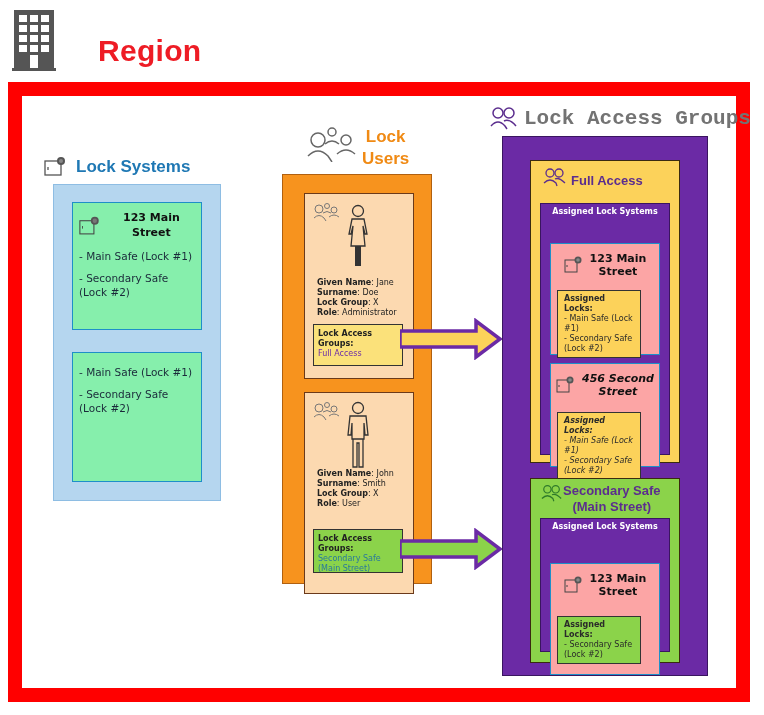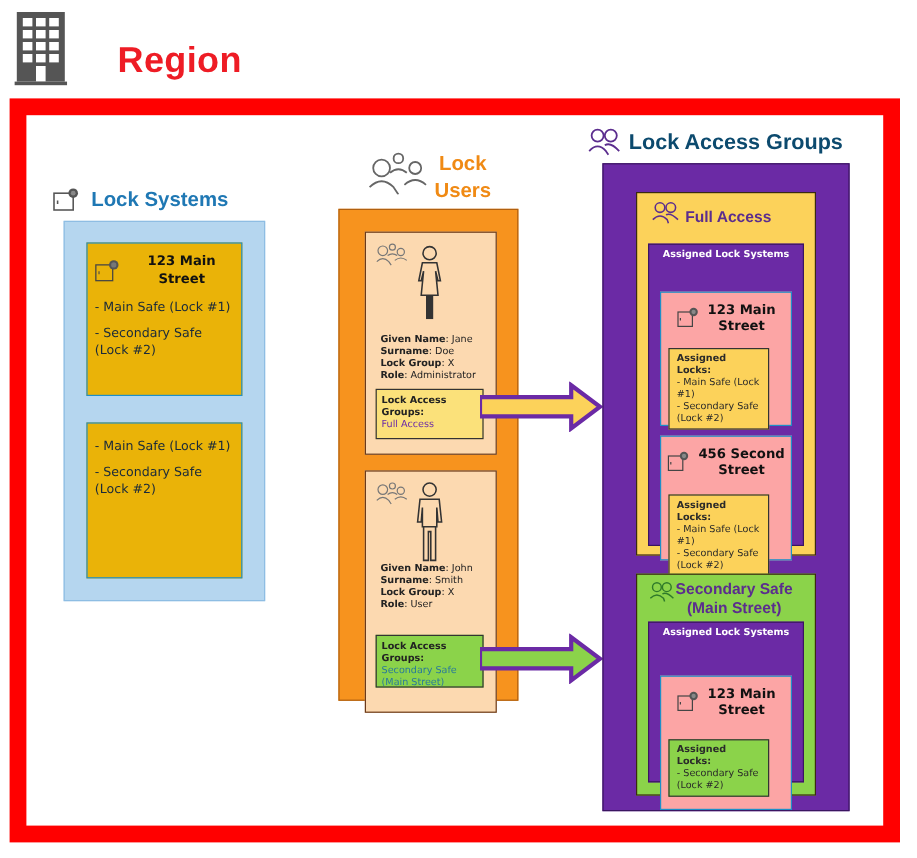--- a/index.html
+++ b/index.html
@@ -10,21 +10,21 @@
   #building-icon { left: 12px; top: 8px; width: 44px; height: 66px; }
   #region-title { left: 98px; top: 34px; font-size: 30px; font-weight: bold; color: #ee1c25; font-family: "Liberation Sans", sans-serif; letter-spacing: 0.3px; }
 
   
   #region-frame { left: 8px; top: 82px; width: 742px; height: 620px; border: 14px solid #ff0000; background: #fff; }
 
   
   #ls-header { left: 44px; top: 156px; display:flex; align-items:center; gap: 8px; }
   #ls-header .t { color: #1f78b4; font-size: 17px; font-weight: bold; font-family: "Liberation Sans", sans-serif; }
   #ls-outer { left: 53px; top: 184px; width: 168px; height: 317px; background: #b5d6ef; border: 1px solid #8ebde3; }
-  .ls-card { position: absolute; left: 72px; width: 130px; background: #eab308; border: 1px solid #1e8fc8; color: #1a2a3a; font-size: 10.5px; padding: 8px 6px; line-height: 1.35; }
+  .ls-card { position: absolute; left: 72px; width: 130px; background: #86efac; border: 1px solid #1e8fc8; color: #1a2a3a; font-size: 10.5px; padding: 8px 6px; line-height: 1.35; }
   .ls-card .name { font-weight: bold; font-size: 11px; text-align: center; color: #111; }
   .ls-card .row { display: flex; align-items: center; gap: 6px; }
   .ls-card .item { margin-top: 8px; }
   #ls-card-1 { top: 202px; height: 128px; }
   #ls-card-2 { top: 352px; height: 130px; }
 
   
   #lu-header { left: 306px; top: 126px; }
   #lu-title { left: 362px; top: 126px; color: #f08a14; font-weight: bold; font-size: 17px; line-height: 22px; text-align: center; font-family: "Liberation Sans", sans-serif; }
   #lu-outer { left: 282px; top: 174px; width: 150px; height: 410px; background: #f7931e; border: 1px solid #b06010; }
@@ -39,34 +39,34 @@
   #ug-box-1 .val { color: #6a2aa8; }
   #ug-box-2 { background: #8bd34a; }
   #ug-box-2 .val { color: #2a7a9a; }
 
   
   #arrow-1 { left: 400px; top: 318px; width: 104px; height: 42px; }
   #arrow-2 { left: 400px; top: 528px; width: 104px; height: 42px; }
 
   
   #lag-header { left: 490px; top: 106px; display: flex; align-items: center; gap: 6px; }
-  #lag-header .t { color: #0c4a6e; font-size: 18px; font-weight: bold; font-family: Liberation Sans, sans-serif; }
+  #lag-header .t { color: #737373; font-size: 21px; font-weight: bold; font-family: Liberation Mono, monospace; }
   #lag-outer { left: 502px; top: 136px; width: 206px; height: 540px; background: #6b2aa5; border: 1px solid #3a1560; }
 
   .grp { position: absolute; left: 530px; width: 150px; border: 1px solid #3a2a10; }
   #grp-1 { top: 160px; height: 303px; background: #fcd25a; }
   #grp-2 { top: 478px; height: 185px; background: #8bd34a; }
   .grp-title { position: absolute; color: #5b2d8e; font-weight: bold; font-size: 13px; font-family: "Liberation Sans", sans-serif; }
   .als { position: absolute; left: 540px; width: 130px; background: #6b2aa5; border: 1px solid #3a1560; }
   #als-1 { top: 203px; height: 252px; }
   #als-2 { top: 518px; height: 134px; }
   .als-title { color: #fff; font-size: 8px; font-weight: bold; text-align: center; padding-top: 3px; }
   .sys { position: absolute; left: 550px; width: 110px; background: #fca5a5; border: 1px solid #1e8fc8; margin-top: 25px; }
   #sys-1 { top: 218px; height: 112px; }
-  #sys-2 { top: 338px; height: 104px; }
+  #sys-2 { top: 338px; height: 104px; font-style: italic; }
   #sys-3 { top: 538px; height: 112px; }
   .sys-head { display: flex; align-items: center; justify-content: center; gap: 6px; padding-top: 8px; font-weight: bold; font-size: 11px; color: #111; text-align: center; line-height: 13px; }
   .al-box { position: absolute; left: 6px; width: 84px; border: 1px solid #333; font-size: 8px; line-height: 10px; padding: 3px 6px; color: #2a2a2a; }
   .al-box .lbl { font-weight: bold; }
   .al-yellow { background: #fcd25a; }
   .al-green { background: #8bd34a; }
 </style>
 </head>
 <body>
 

